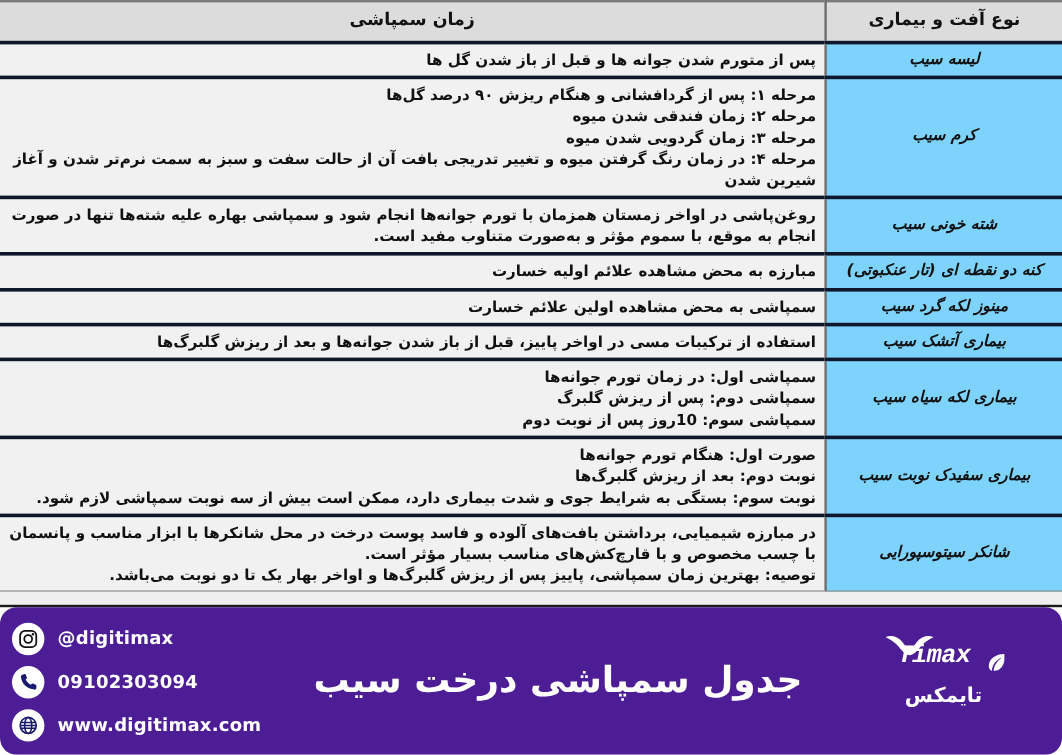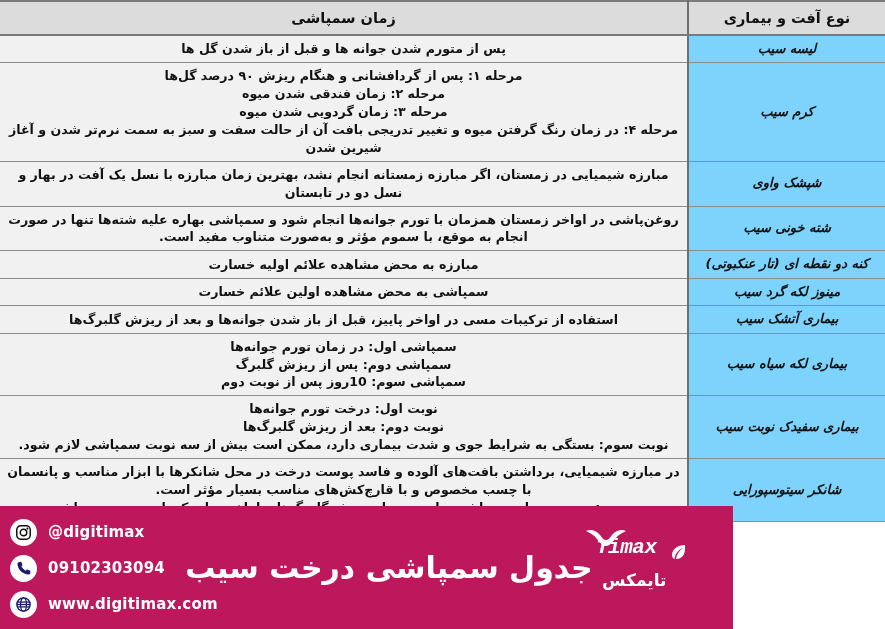--- a/index.html
+++ b/index.html
@@ -36,26 +36,25 @@
     border-collapse: collapse;
     table-layout: fixed;
     direction: rtl;
   }
 
   table.spray-table col.col-name { width: 197px; }
   table.spray-table col.col-time { width: 688px; }
 
   table.spray-table th,
   table.spray-table td {
-    border-top: 1px solid #0f172a;
+    border-top: 3px solid #0f172a;
     border-bottom: 1px solid #8d8d8d;
     vertical-align: middle;
     padding: 4px 7px;
     line-height: 1.42;
-    text-align: center;
   }
 
   table.spray-table th {
     background: #dcdcdc;
     font-size: 14.5px;
     font-weight: bold;
     color: #111111;
     text-align: center;
     height: 34px;
     border-top: 2px solid #7a7a7a;
@@ -84,24 +83,25 @@
     font-weight: bold;
   }
 
   td.td-time .line { display: block; white-space: normal; }
 
   
   .footer {
     position: absolute;
     left: 0;
     top: 506px;
-    width: 733px;
+    width: 885px;
     height: 123px;
-    background: #be185d;
+    background: #4c1d95;
     overflow: hidden;
+    border-radius: 14px;
   }
 
   .contacts {
     position: absolute;
     right: auto;
     left: 10px;
     top: 11px;
     direction: ltr;
     display: flex;
     flex-direction: column;
@@ -228,26 +228,20 @@
           <tr>
             <td class="td-name">کرم سیب</td>
             <td class="td-time">
               <span class="line">مرحله ۱: پس از گردافشانی و هنگام ریزش ۹۰ درصد گل‌ها</span>
               <span class="line">مرحله ۲: زمان فندقی شدن میوه</span>
               <span class="line">مرحله ۳: زمان گردویی شدن میوه</span>
               <span class="line">مرحله ۴: در زمان رنگ گرفتن میوه و تغییر تدریجی بافت آن از حالت سفت و سبز به سمت نرم‌تر شدن و آغاز شیرین شدن</span>
             </td>
           </tr>
           <tr>
-            <td class="td-name">شپشک واوی</td>
-            <td class="td-time">
-              <span class="line">مبارزه شیمیایی در زمستان، اگر مبارزه زمستانه انجام نشد، بهترین زمان مبارزه با نسل یک آفت در بهار و نسل دو در تابستان</span>
-            </td>
-          </tr>
-          <tr>
             <td class="td-name">شته خونی سیب</td>
             <td class="td-time">
               <span class="line">روغن‌پاشی در اواخر زمستان همزمان با تورم جوانه‌ها انجام شود و سمپاشی بهاره علیه شته‌ها تنها در صورت انجام به موقع، با سموم مؤثر و به‌صورت متناوب مفید است.</span>
             </td>
           </tr>
           <tr>
             <td class="td-name">کنه دو نقطه ای (تار عنکبوتی)</td>
             <td class="td-time">
               <span class="line">مبارزه به محض مشاهده علائم اولیه خسارت</span>
             </td>
@@ -268,21 +262,21 @@
             <td class="td-name">بیماری لکه سیاه سیب</td>
             <td class="td-time">
               <span class="line">سمپاشی اول: در زمان تورم جوانه‌ها</span>
               <span class="line">سمپاشی دوم: پس از ریزش گلبرگ</span>
               <span class="line">سمپاشی سوم: 10روز پس از نوبت دوم</span>
             </td>
           </tr>
           <tr>
             <td class="td-name">بیماری سفیدک نوبت سیب</td>
             <td class="td-time">
-              <span class="line">نوبت اول: درخت تورم جوانه‌ها</span>
+              <span class="line">صورت اول: هنگام تورم جوانه‌ها</span>
               <span class="line">نوبت دوم: بعد از ریزش گلبرگ‌ها</span>
               <span class="line">نوبت سوم: بستگی به شرایط جوی و شدت بیماری دارد، ممکن است بیش از سه نوبت سمپاشی لازم شود.</span>
             </td>
           </tr>
           <tr>
             <td class="td-name">شانکر سیتوسپورایی</td>
             <td class="td-time">
               <span class="line">در مبارزه شیمیایی، برداشتن بافت‌های آلوده و فاسد پوست درخت در محل شانکرها با ابزار مناسب و پانسمان با چسب مخصوص و با قارچ‌کش‌های مناسب بسیار مؤثر است.</span>
               <span class="line">توصیه: بهترین زمان سمپاشی، پاییز پس از ریزش گلبرگ‌ها و اواخر بهار یک تا دو نوبت می‌باشد.</span>
             </td>

